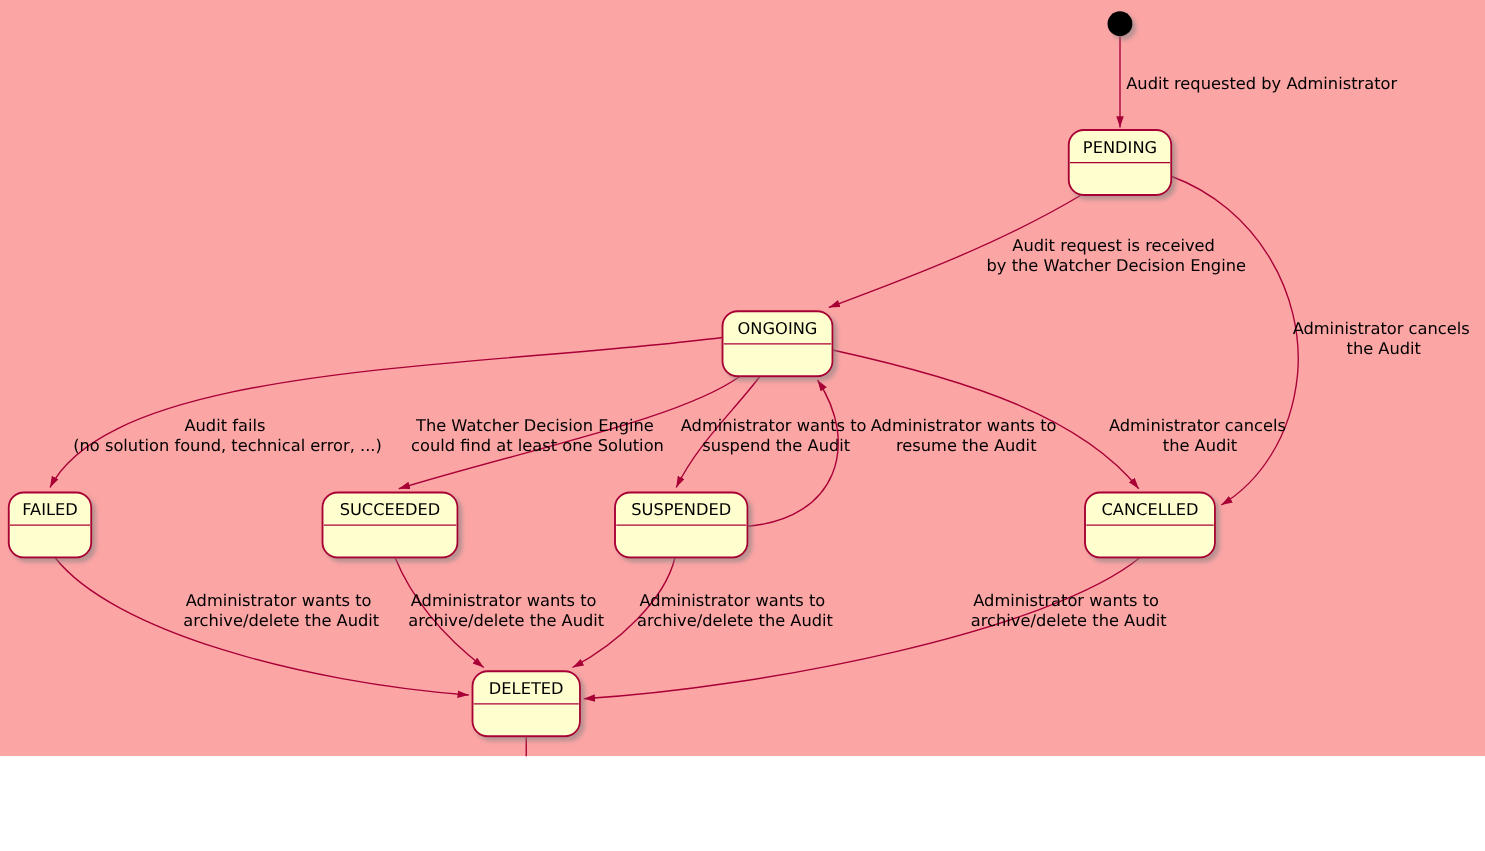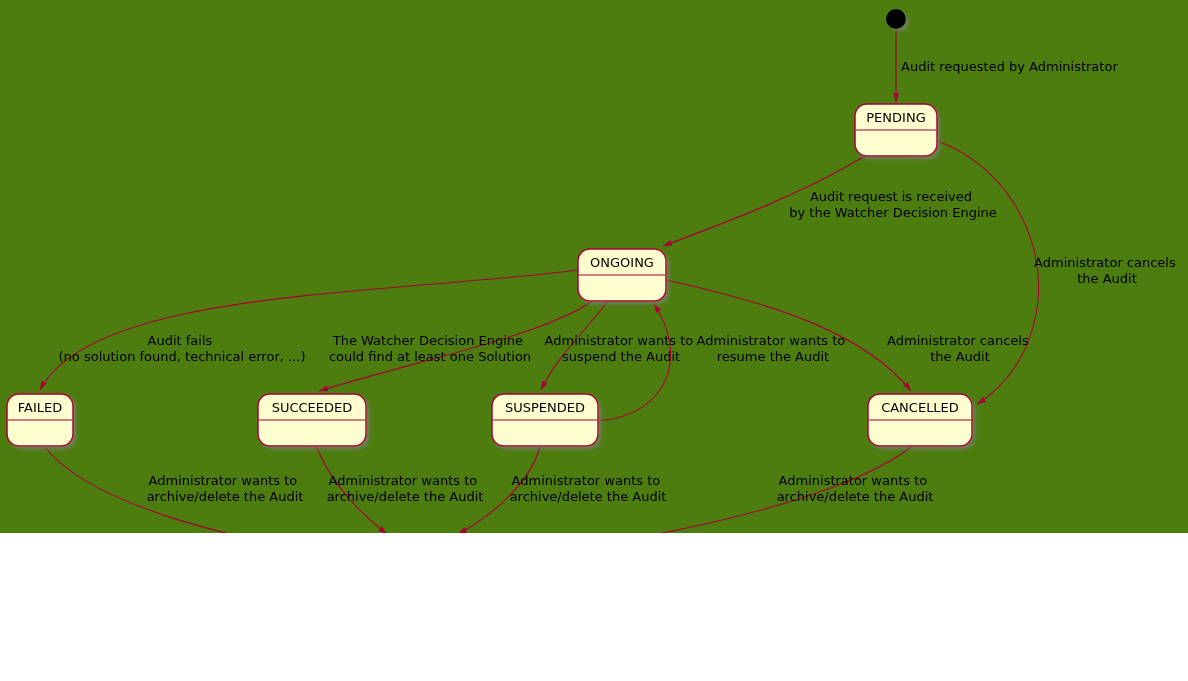--- a/index.html
+++ b/index.html
@@ -3,23 +3,23 @@
 <meta charset="utf-8">
 <style>
   html, body {
     margin: 0;
     padding: 0;
     background: #ffffff;
     font-family: "DejaVu Sans", sans-serif;
   }
   .canvas-wrap {
     width: 1188px;
-    height: 533px;
+    height: 605px;
     position: relative;
-    background: #4d7c0f;
+    background: #fca5a5;
     text-decoration: underline;
   }
   .state-rect {
     fill: #FEFECE;
     stroke: #A80036;
     stroke-width: 1.5;
   }
   .state-divider {
     stroke: #A80036;
     stroke-width: 1;

